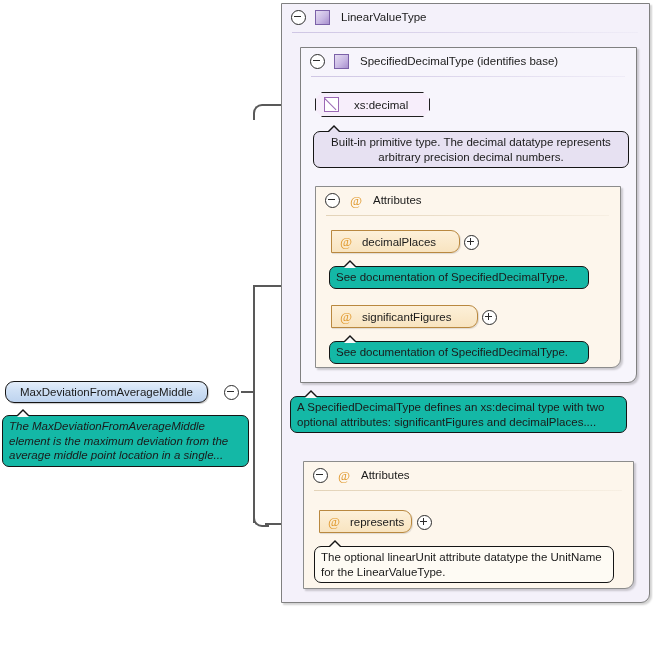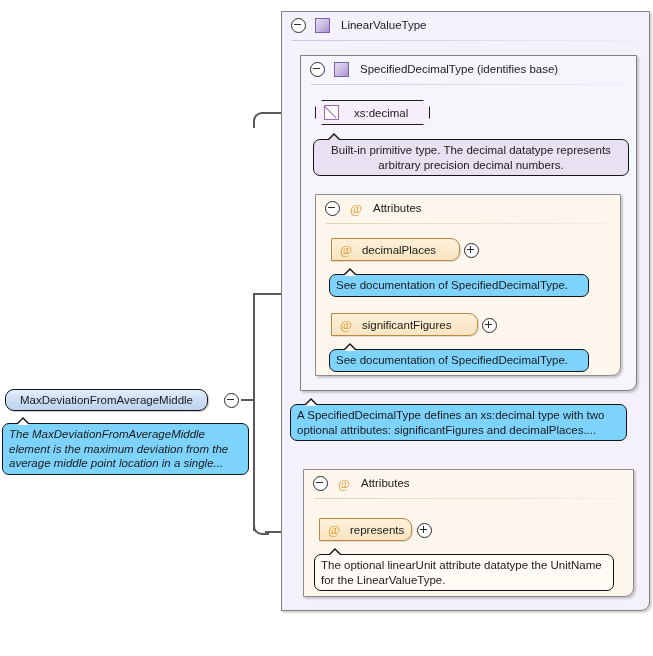--- a/index.html
+++ b/index.html
@@ -7,21 +7,21 @@
     background: #ffffff;
   }
   body {
     width: 653px; height: 656px;
     font-family: "Liberation Sans", sans-serif;
     font-size: 11.5px;
     color: #1a1a1a;
     position: relative;
     overflow: hidden;
   }
-  #canvas { position: absolute; left:0; top:8px; width:653px; height:588px; }
+  #canvas { position: absolute; left:0; top:0; width:653px; height:588px; }
 
   
   .cbox {
     position: absolute;
     box-sizing: border-box;
     border: 1px solid #808080;
     border-radius: 0 0 9px 0;
     box-shadow: 2px 2px 2px rgba(0,0,0,0.18);
   }
   .cbox.purple { background: #f4f1fa; }
@@ -156,21 +156,21 @@
   .anno {
     position: absolute;
     box-sizing: border-box;
     border: 1px solid #151515;
     border-radius: 7px;
     padding: 3px 6px 3px 6px;
     line-height: 14.5px;
     font-size: 11.5px;
     background: #fbfbfb;
   }
-  .anno.grey   { background: #7dd3fc; }
+  .anno.grey   { background: #14b8a6; }
   .anno.lav    { background: #e7e1f2; }
   .anno.cream  { background: #fefbf4; }
   
   .anno .tail, .anno .tailin {
     position: absolute;
     top: -7px; left: 13px;
     width: 0; height: 0;
     border-left: 7px solid transparent;
     border-right: 7px solid transparent;
     border-bottom: 7px solid #151515;

